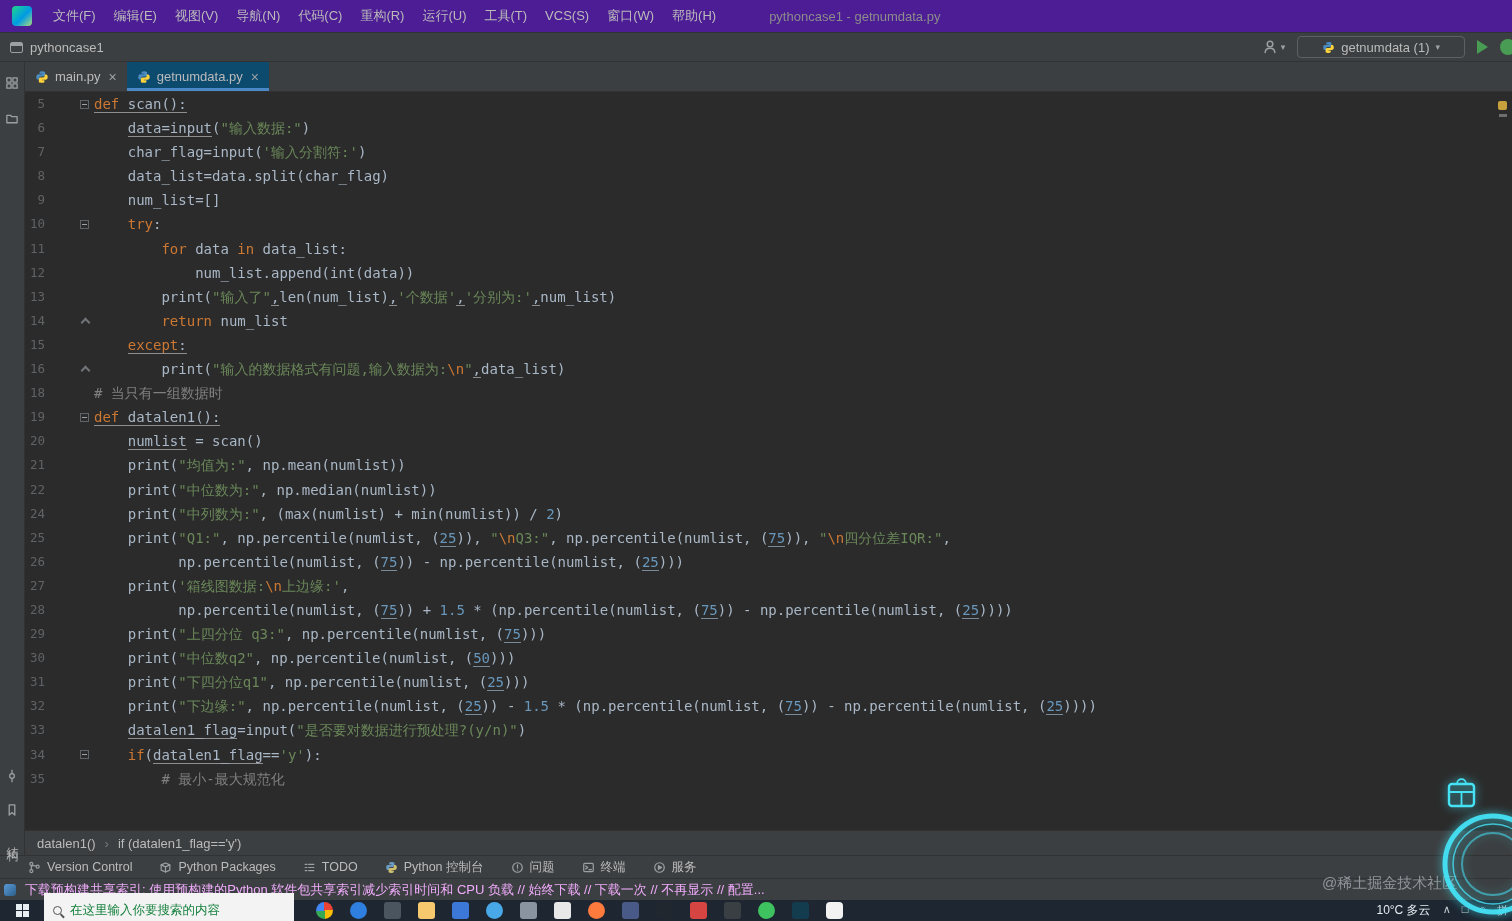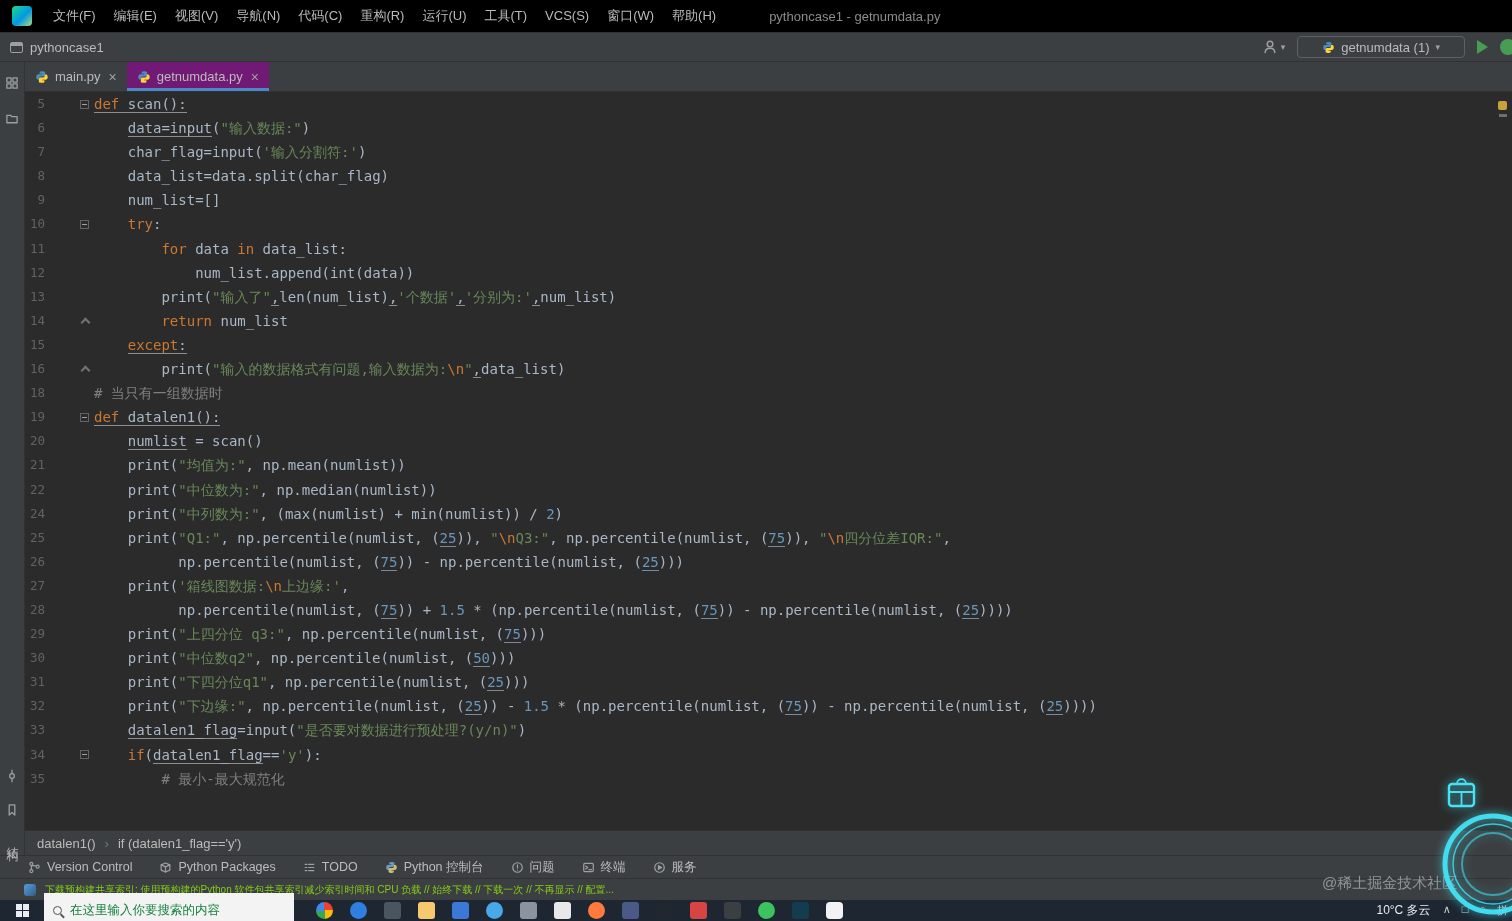--- a/index.html
+++ b/index.html
@@ -1,20 +1,20 @@
 <!DOCTYPE html>
 <html><head>
 <meta charset="utf-8">
 <style>
   *{box-sizing:border-box;margin:0;padding:0}
   html,body{width:1512px;height:921px;overflow:hidden}
   body{position:relative;background:#2B2B2B;font-family:"Liberation Sans","DejaVu Sans",sans-serif;color:#BBBBBB;-webkit-font-smoothing:antialiased}
 
   
-  .menubar{height:32px;background:#000000;display:flex;align-items:center;padding-left:12px;font-size:13px}
+  .menubar{height:32px;background:#4c1d95;display:flex;align-items:center;padding-left:12px;font-size:13px}
   .app-icon{width:20px;height:20px;border-radius:4px;background:linear-gradient(135deg,#21D789 0%,#009AE5 55%,#FCF84A 120%);margin-right:12px;flex:none}
   .menu-item{padding:0 9px;height:32px;line-height:32px;cursor:default}
   .window-title{margin-left:44px;color:#8C8C8C}
 
   
   .toolbar{height:30px;background:#3C3F41;border-top:1px solid #323232;border-bottom:1px solid #323232;display:flex;align-items:center;padding:0 10px;font-size:13px;overflow:hidden}
   .win-icon{width:13px;height:11px;border:1px solid #9DA0A3;border-radius:2px;position:relative;margin-right:7px}
   .win-icon::after{content:"";position:absolute;left:0;right:0;top:0;height:3px;background:#9DA0A3}
   .tb-right{margin-left:auto;display:flex;align-items:center;gap:12px}
   .mini-caret{font-size:9px;color:#9DA0A3}
@@ -25,21 +25,21 @@
   
   .main{display:flex;height:793px}
   .leftstrip{width:25px;background:#3C3F41;border-right:1px solid #323232;position:relative;flex:none}
   .strip-top{position:absolute;top:14px;left:0;width:100%;display:flex;flex-direction:column;align-items:center;gap:18px}
   .strip-bottom{position:absolute;bottom:12px;left:0;width:100%;display:flex;flex-direction:column;align-items:center;gap:16px}
   .vtext{writing-mode:vertical-rl;font-size:12px;letter-spacing:3px;color:#AFB1B3}
 
   .editor-col{flex:1;display:flex;flex-direction:column;min-width:0}
   .tabbar{height:30px;background:#3C3F41;border-bottom:1px solid #323232;display:flex}
   .tab{display:flex;align-items:center;gap:6px;padding:0 10px;font-size:13px;color:#BBBBBB;position:relative;cursor:default}
-  .tab.active{background:#701a75}
+  .tab.active{background:#0c4a6e}
   .tab.active::after{content:"";position:absolute;left:0;right:0;bottom:0;height:3px;background:#4A88C7}
   .tab .close{color:#9DA0A3;font-size:14px;margin-left:2px}
 
   .editor{flex:1;position:relative;overflow:hidden;background:#2B2B2B;font-family:"DejaVu Sans Mono","Liberation Mono",monospace;font-size:14px}
   .code-row{display:flex;height:24.1px;line-height:24.1px}
   .ln{width:20px;flex:none;text-align:right;color:#606366;font-size:12.5px}
   .foldc{width:49px;flex:none;display:flex;align-items:center;justify-content:flex-end;padding-right:5px}
   .ct{white-space:pre}
   .t-d{color:#A9B7C6}
   .t-k{color:#CC7832}
@@ -56,21 +56,21 @@
   .insp-dot{width:9px;height:9px;border-radius:2px;background:#C7A23C}
   .insp-bar{width:8px;height:3px;background:#6E6E6E}
 
   .breadcrumbs{height:25px;background:#3C3F41;border-top:1px solid #323232;display:flex;align-items:center;gap:9px;padding-left:12px;font-size:13px;color:#BBBBBB}
   .bc-sep{color:#777777}
 
   
   .toolwin{height:23px;background:#3C3F41;border-top:1px solid #323232;display:flex;align-items:center;padding-left:28px;gap:27px;font-size:12.5px;color:#BBBBBB}
   .tw-item{display:flex;align-items:center;gap:6px;cursor:default}
 
-  .statusbar{height:22px;background:#3C3F41;border-top:1px solid #323232;display:flex;align-items:center;gap:9px;padding-left:24px;font-size:10px;color:#84cc16}
+  .statusbar{height:22px;background:#3C3F41;border-top:1px solid #323232;display:flex;align-items:center;gap:9px;padding-left:4px;font-size:13px;color:#f0abfc}
   .sb-icon{width:12px;height:12px;border-radius:3px;background:linear-gradient(135deg,#5A9BD8,#2D5F8B);flex:none}
 
   .taskbar{height:21px;background:#1D2631;display:flex;align-items:center;position:relative;color:#E8E8E8}
   .start{width:44px;display:flex;justify-content:center;align-items:center;height:100%}
   .winlogo{width:13px;height:13px;display:grid;grid-template-columns:6px 6px;grid-template-rows:6px 6px;gap:1px}
   .winlogo i{background:#E8EDF2}
   .searchbox{width:250px;height:35px;background:#F3F3F3;color:#15803d;display:flex;align-items:center;gap:8px;padding:0 9px;font-size:12.5px;white-space:nowrap;overflow:hidden}
   .mag{width:9px;height:9px;border:1.5px solid #555555;border-radius:50%;position:relative;flex:none}
   .mag::after{content:"";position:absolute;width:5px;height:1.5px;background:#555555;transform:rotate(45deg);left:6px;top:8px}
   .taskicons{display:flex;align-items:center;gap:17px;margin-left:22px}

